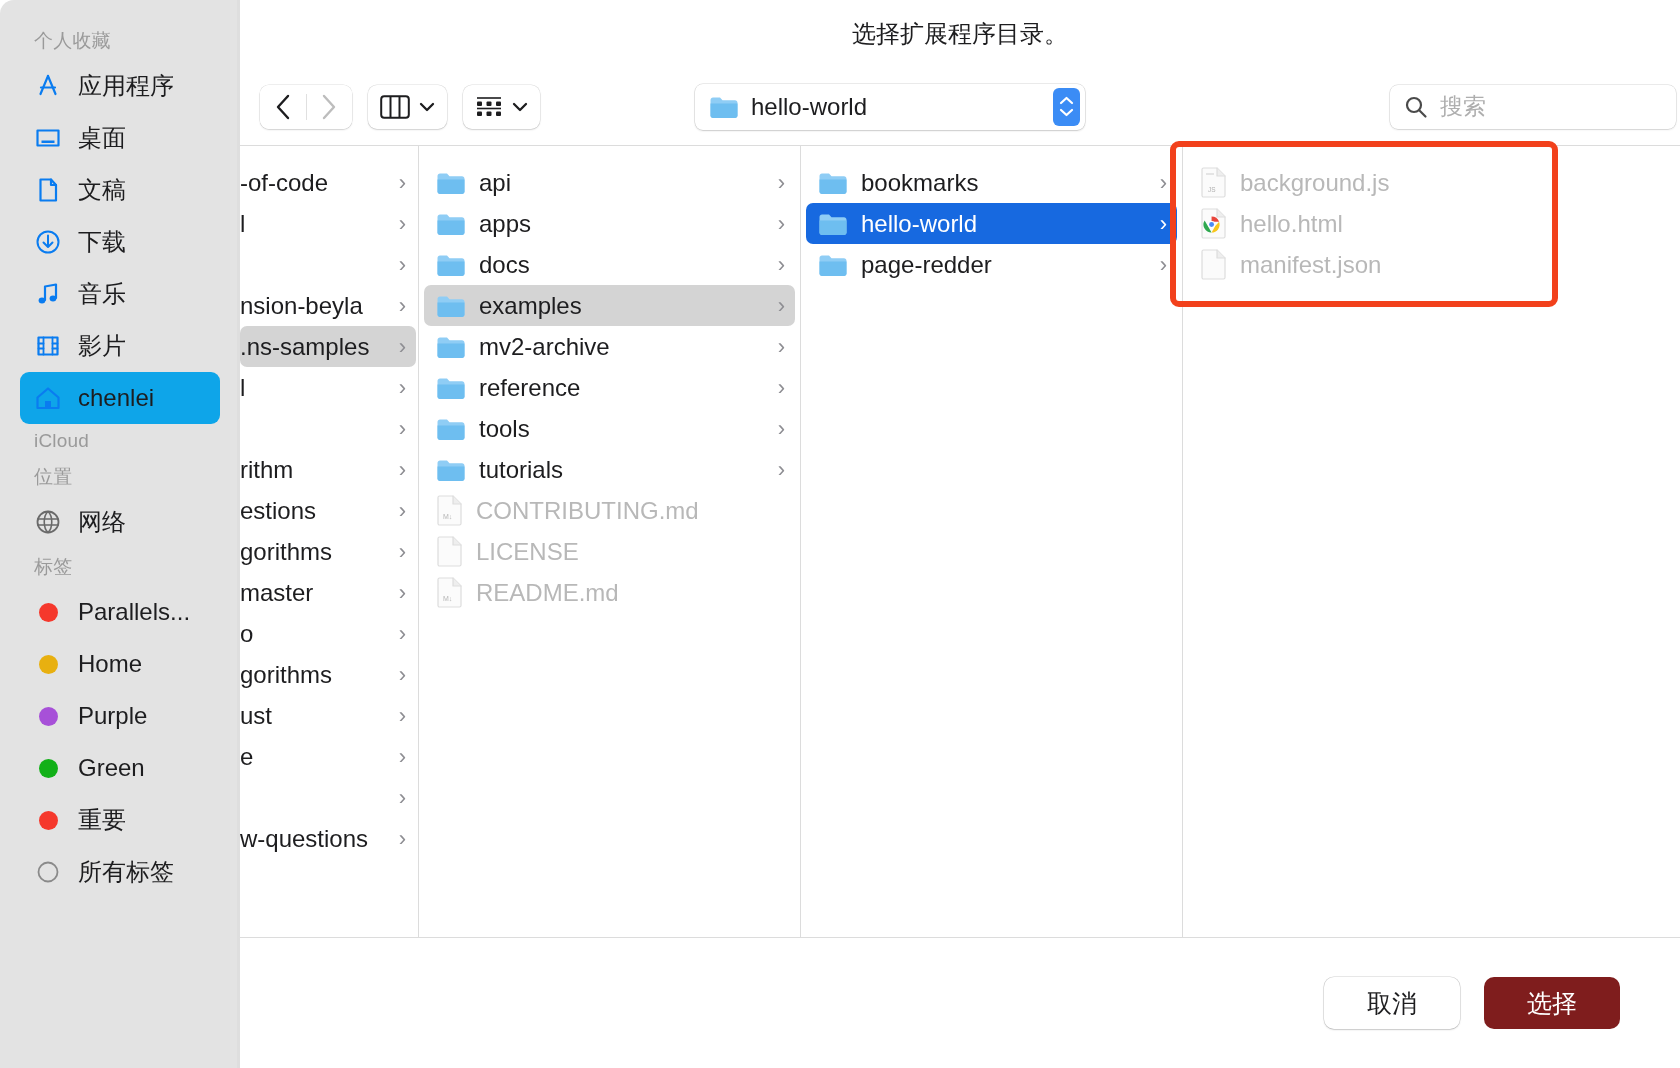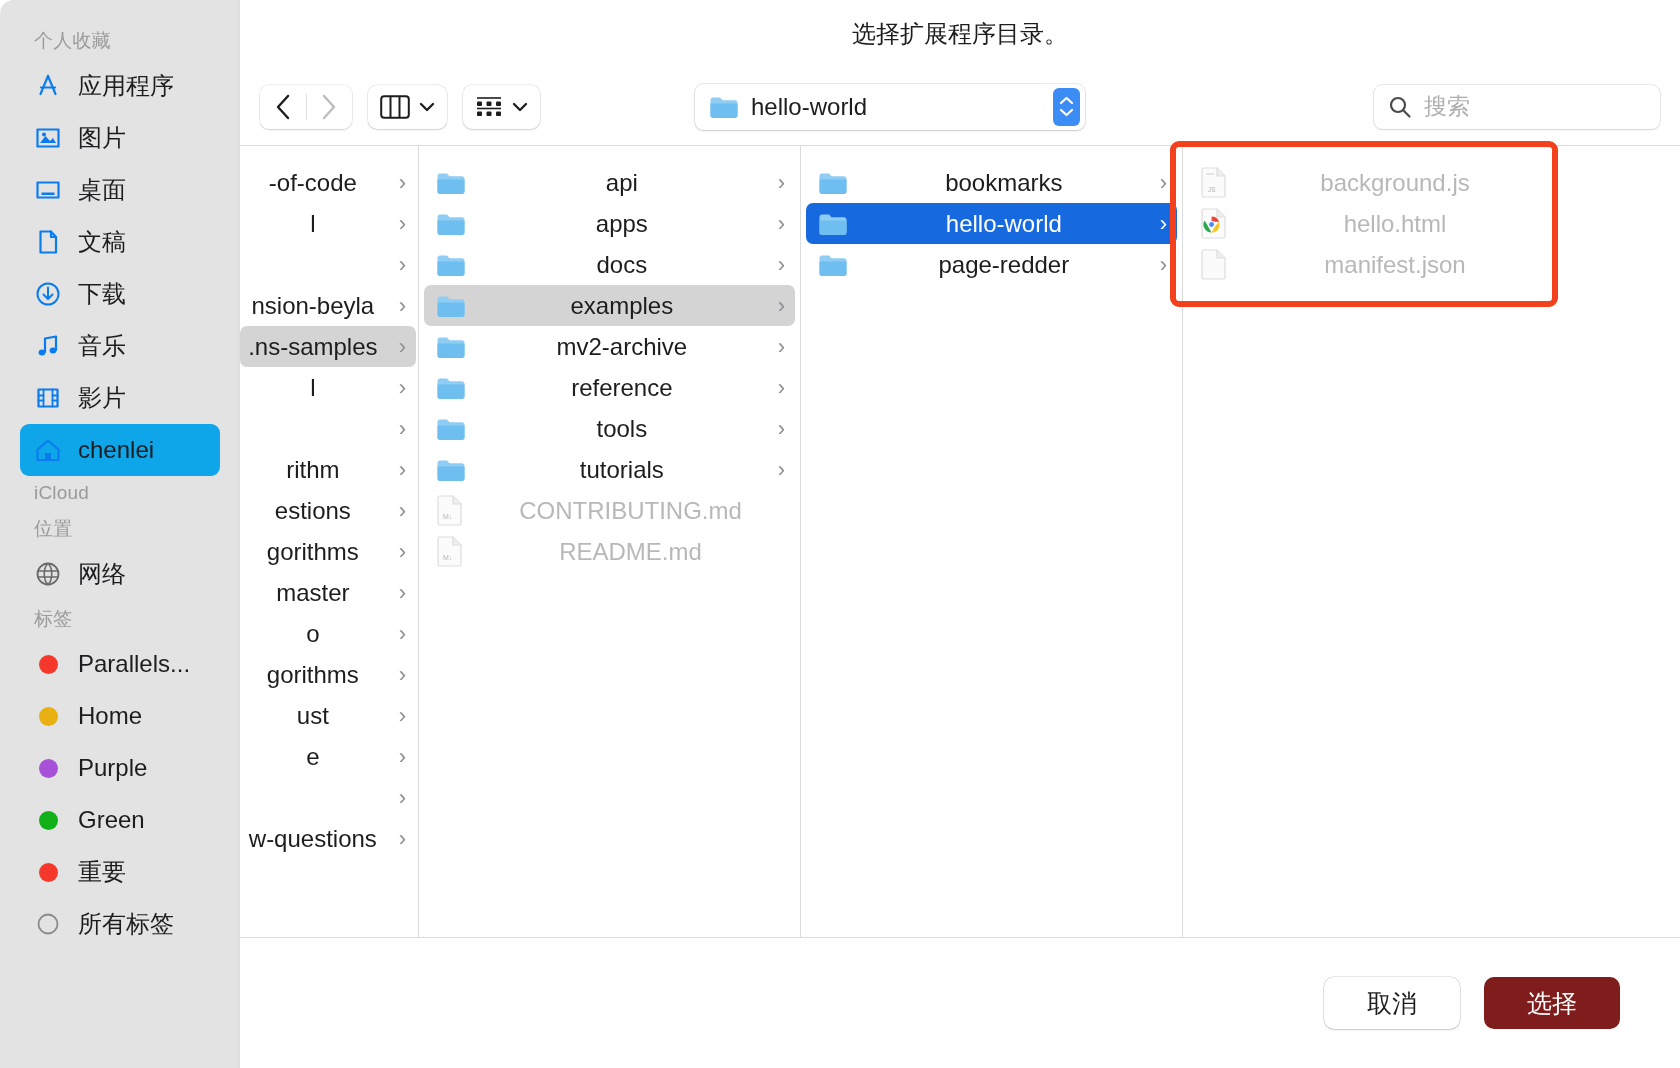--- a/index.html
+++ b/index.html
@@ -151,21 +151,21 @@
     display: flex;
     flex-direction: column;
     align-items: center;
     justify-content: center;
     gap: 3px;
     color: #fff;
   }
 
   #search-box {
     position: absolute;
-    right: 20px;
+    right: 4px;
     width: 286px;
     height: 44px;
     background: #ffffff;
     border-radius: 8px;
     box-shadow: 0 0 0 .5px rgba(0,0,0,.16), 0 1px 2px rgba(0,0,0,.10);
     display: flex;
     align-items: center;
     gap: 12px;
     padding-left: 14px;
   }
@@ -177,21 +177,20 @@
   
   #browser {
     flex: 1 1 auto;
     display: flex;
     flex-direction: row;
     border-top: 1px solid #dcdcdc;
     border-bottom: 1px solid #dcdcdc;
     height: 723px;
     background: #ffffff;
     overflow: hidden;
-    text-align: center;
   }
   .column {
     height: 100%;
     border-right: 1px solid #dcdcdc;
     padding-top: 16px;
     position: relative;
     overflow: hidden;
     background: #ffffff;
   }
   #col1 { width: 179px; }
@@ -298,30 +297,20 @@
     <div id="sb-favorites">
         <div class="sb-item">
           <span class="sb-icon">
             <svg viewBox="0 0 28 28" width="28" height="28">
               <path d="M14 4 L6.5 22" fill="none" stroke="#0a7cf0" stroke-width="2.2" stroke-linejoin="round" stroke-linecap="round"></path>
               <path d="M14 4 L21.5 22" fill="none" stroke="#0a7cf0" stroke-width="2.2" stroke-linejoin="round" stroke-linecap="round"></path>
               <path d="M7 15.5 L21 15.5" fill="none" stroke="#0a7cf0" stroke-width="2.2" stroke-linejoin="round" stroke-linecap="round"></path>
             </svg>
           </span>
           <span class="sb-label">应用程序</span>
-        </div>
-        <div class="sb-item">
-          <span class="sb-icon">
-            <svg viewBox="0 0 28 28" width="28" height="28">
-              <path d="M3.5 5.5 L24.5 5.5 L24.5 22.5 L3.5 22.5 Z" fill="none" stroke="#0a7cf0" stroke-width="2.2" stroke-linejoin="round" stroke-linecap="round"></path>
-              <path d="M6 19 L11.5 12 L16 17 L19 14 L22 19 Z" fill="#0a7cf0"></path>
-              <circle cx="10" cy="10.5" r="2" fill="#0a7cf0"></circle>
-            </svg>
-          </span>
-          <span class="sb-label">图片</span>
         </div>
         <div class="sb-item">
           <span class="sb-icon">
             <svg viewBox="0 0 28 28" width="28" height="28">
               <path d="M3.5 6.5 L24.5 6.5 L24.5 21.5 L3.5 21.5 Z" fill="none" stroke="#0a7cf0" stroke-width="2.2" stroke-linejoin="round" stroke-linecap="round"></path>
               <path d="M7.5 16.5 L20.5 16.5 L20.5 19 L7.5 19 Z" fill="#0a7cf0"></path>
             </svg>
           </span>
           <span class="sb-label">桌面</span>
         </div>
@@ -647,20 +636,27 @@
               <path d="M2 2.5 C2 1.7 2.7 1 3.5 1 L17 1 L25 9 L25 28.5 C25 29.3 24.3 30 23.5 30 L3.5 30 C2.7 30 2 29.3 2 28.5 Z" fill="#fbfbfb" stroke="#dddddd" stroke-width="1.2" stroke-linejoin="round" stroke-linecap="round"></path>
               <path d="M17 1 L17 9 L25 9" fill="#eeeeee" stroke="#dddddd" stroke-width="1.2" stroke-linejoin="round" stroke-linecap="round"></path>
               <text x="7" y="24" font-size="7" fill="#b5b5b5" font-family="&quot;Liberation Sans&quot;, sans-serif">M↓</text>
             </svg>
             <div class="row-label">CONTRIBUTING.md</div>
           </div>
           <div class="row disabled">
             <svg viewBox="0 0 27 31" width="27" height="31" class="icon-file">
               <path d="M2 2.5 C2 1.7 2.7 1 3.5 1 L17 1 L25 9 L25 28.5 C25 29.3 24.3 30 23.5 30 L3.5 30 C2.7 30 2 29.3 2 28.5 Z" fill="#fbfbfb" stroke="#dddddd" stroke-width="1.2" stroke-linejoin="round" stroke-linecap="round"></path>
               <path d="M17 1 L17 9 L25 9" fill="#eeeeee" stroke="#dddddd" stroke-width="1.2" stroke-linejoin="round" stroke-linecap="round"></path>
+            </svg>
+            <div class="row-label">LICENSE</div>
+          </div>
+          <div class="row disabled">
+            <svg viewBox="0 0 27 31" width="27" height="31" class="icon-file">
+              <path d="M2 2.5 C2 1.7 2.7 1 3.5 1 L17 1 L25 9 L25 28.5 C25 29.3 24.3 30 23.5 30 L3.5 30 C2.7 30 2 29.3 2 28.5 Z" fill="#fbfbfb" stroke="#dddddd" stroke-width="1.2" stroke-linejoin="round" stroke-linecap="round"></path>
+              <path d="M17 1 L17 9 L25 9" fill="#eeeeee" stroke="#dddddd" stroke-width="1.2" stroke-linejoin="round" stroke-linecap="round"></path>
               <text x="7" y="24" font-size="7" fill="#b5b5b5" font-family="&quot;Liberation Sans&quot;, sans-serif">M↓</text>
             </svg>
             <div class="row-label">README.md</div>
           </div>
         </div>
       <div class="column" id="col3">
           <div class="row">
             <svg viewBox="0 0 30 26" width="30" height="26" class="icon-folder">
               <path d="M1.5 6 C1.5 4.6 2.6 3.5 4 3.5 L11 3.5 L13.5 6.3 L26 6.3 C27.4 6.3 28.5 7.4 28.5 8.8 L28.5 21.5 C28.5 22.9 27.4 24 26 24 L4 24 C2.6 24 1.5 22.9 1.5 21.5 Z" fill="#8fcdf5"></path>
               <path d="M1.5 9.5 L28.5 9.5 L28.5 21.5 C28.5 22.9 27.4 24 26 24 L4 24 C2.6 24 1.5 22.9 1.5 21.5 Z" fill="#6ebef0"></path>

